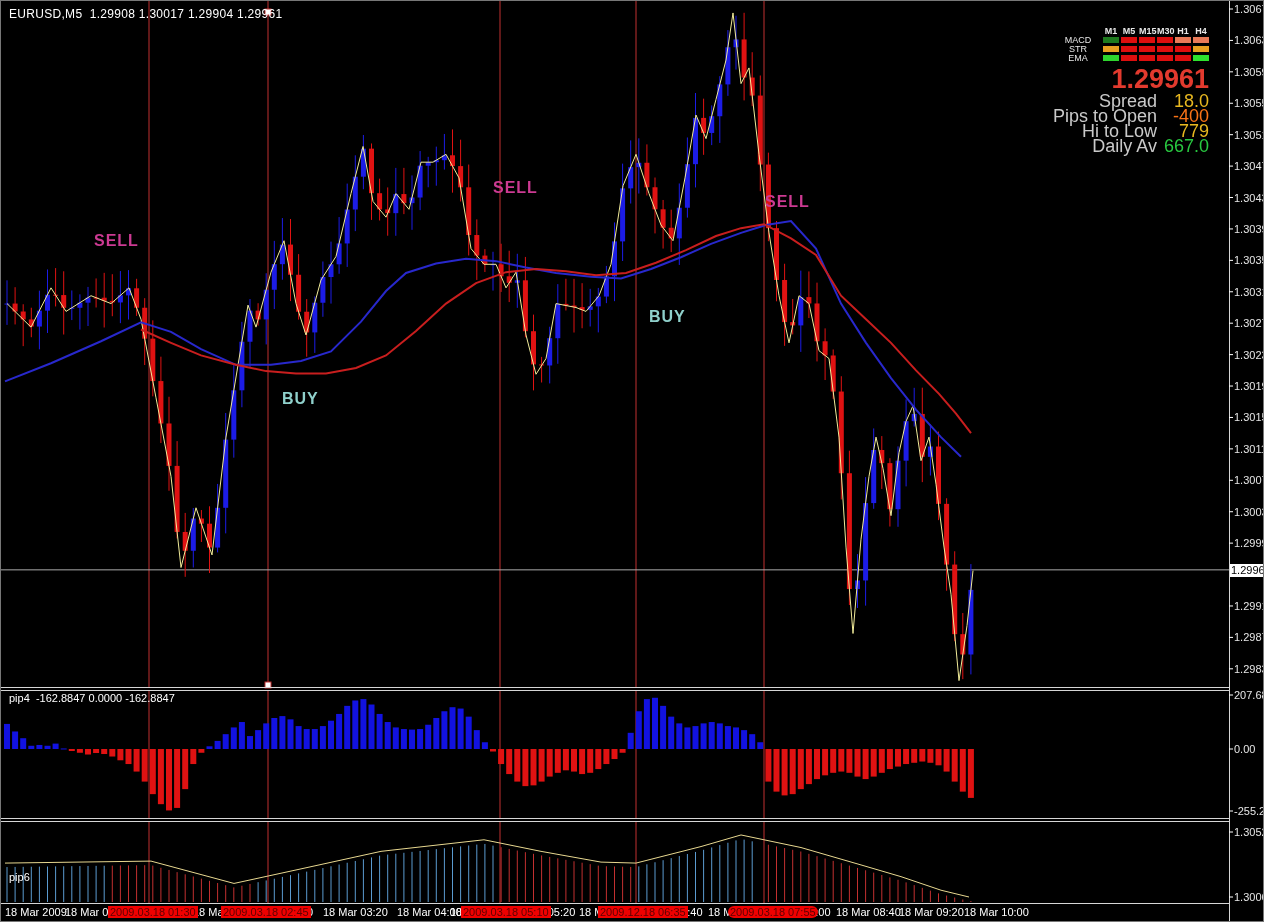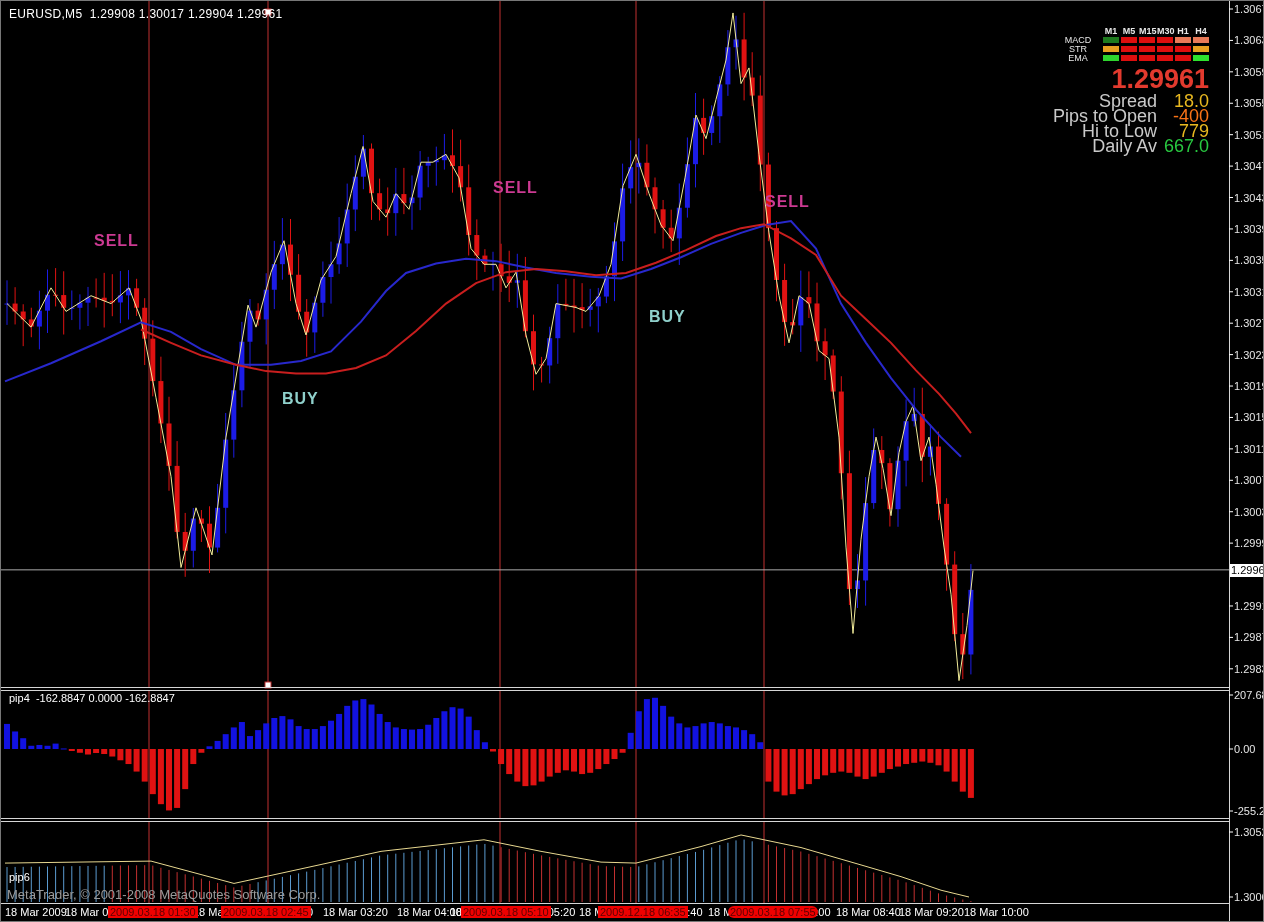--- a/index.html
+++ b/index.html
@@ -626,21 +626,20 @@
         <div class="stat"><span class="lb">Spread</span><span class="vl" style="color: rgb(232, 184, 32);">18.0</span></div>
         <div class="stat"><span class="lb">Pips to Open</span><span class="vl" style="color: #f97316;">-400</span></div>
         <div class="stat"><span class="lb">Hi to Low</span><span class="vl" style="color: rgb(232, 184, 32);">779</span></div>
         <div class="stat"><span class="lb">Daily Av</span><span class="vl" style="color: rgb(40, 200, 64);">667.0</span></div>
       </div>
   </div>
 
   <div class="txt pane-label" style="left:8px;top:691px;"><span>pip4</span>  <span>-162.8847 0.0000 -162.8847</span></div>
   <div class="txt pane-label" style="left:8px;top:870px;"><span>pip6</span></div>
 
-  <div class="txt" id="copyright">MetaTrader, © 2001-2008 MetaQuotes Software Corp.</div>
 
   <div id="scale">
       <div class="scale-label" style="top: 2px;">1.30675</div>
       <div class="scale-label" style="top: 33.42px;">1.30635</div>
       <div class="scale-label" style="top: 64.84px;">1.30595</div>
       <div class="scale-label" style="top: 96.26px;">1.30555</div>
       <div class="scale-label" style="top: 127.68px;">1.30515</div>
       <div class="scale-label" style="top: 159.1px;">1.30475</div>
       <div class="scale-label" style="top: 190.52px;">1.30435</div>
       <div class="scale-label" style="top: 221.94px;">1.30395</div>

